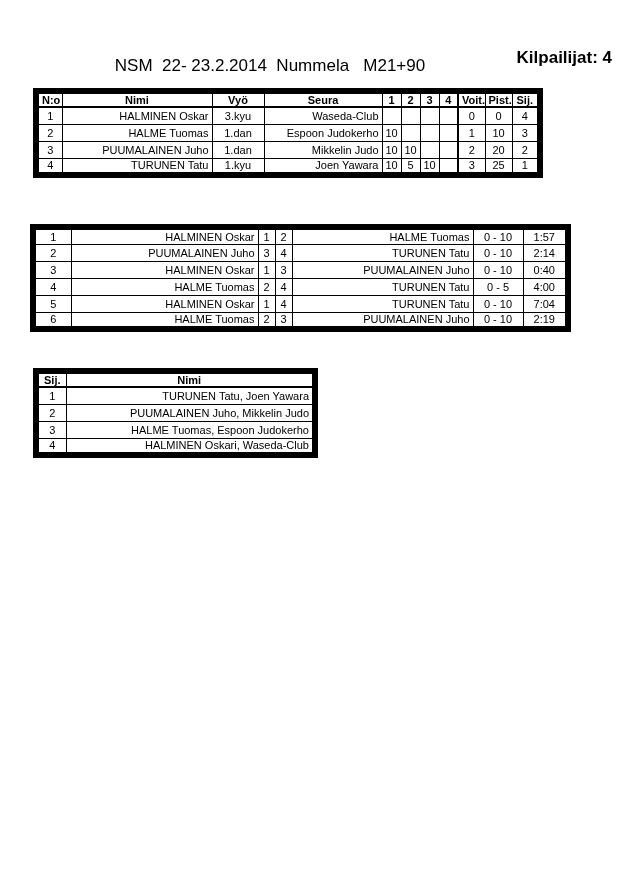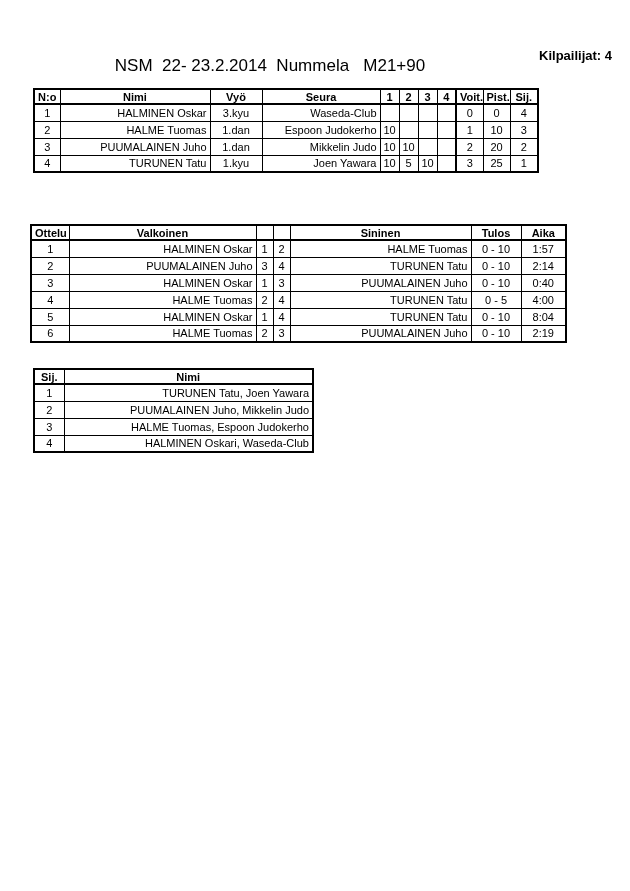--- a/index.html
+++ b/index.html
@@ -11,35 +11,35 @@
     color: #000;
   }
   .page { position: relative; width: 630px; height: 891px; overflow: hidden; background: #fff; }
 
   .title {
     position: absolute; top: 20px; left: 0; width: 540px;
     text-align: center; font-size: 17px; font-weight: normal; white-space: pre; margin-top: 36px;
   }
   .count {
     position: absolute; top: 48px; right: 18px;
-    font-size: 13px; font-weight: bold;
+    font-size: 17px; font-weight: bold;
   }
   .sec-heading {
     position: absolute; font-size: 13px; font-weight: bold; text-align: center; margin-top: 36px;
   }
   #h1 { top: 70px;  left: 33px; width: 428px; }
   #h2 { top: 188px; left: 30px; width: 535px; }
   #h3 { top: 350px; left: 33px; width: 279px; }
 
   table {
     position: absolute;
     border-collapse: collapse;
     table-layout: fixed;
     background: #fff;
-    border: 2px solid #000000;
+    border: 6px solid #000000;
   }
   #t1 { top: 88px;  left: 33px; width: 504px; }
   #t2 { top: 224px; left: 30px; width: 535px; }
   #t3 { top: 368px; left: 33px; width: 279px; }
 
   td, th {
     border: 1px solid #000;
     padding: 0 3px;
     height: 17px;
     overflow: hidden;
@@ -153,29 +153,20 @@
     <colgroup>
       <col style="width:38px">
         <col style="width:187px">
         <col style="width:17px">
         <col style="width:17px">
       <col style="width:181px">
         <col style="width:50px">
         <col style="width:45px">
     </colgroup>
     <tbody>
-        <tr>
-      <th>Ottelu</th>
-      <th>Valkoinen</th>
-      <th></th>
-      <th></th>
-      <th>Sininen</th>
-      <th>Tulos</th>
-      <th>Aika</th>
-    </tr>
     <tr>
       <td class="ac">1</td>
       <td class="al">HALMINEN Oskar</td>
       <td class="ac">1</td>
       <td class="ac">2</td>
       <td class="al">HALME Tuomas</td>
       <td class="ac">0 - 10</td>
       <td class="ac">1:57</td>
     </tr>
     <tr>
@@ -205,21 +196,21 @@
       <td class="ac">0 - 5</td>
       <td class="ac">4:00</td>
     </tr>
     <tr>
       <td class="ac">5</td>
       <td class="al">HALMINEN Oskar</td>
       <td class="ac">1</td>
       <td class="ac">4</td>
       <td class="al">TURUNEN Tatu</td>
       <td class="ac">0 - 10</td>
-      <td class="ac">8:04</td>
+      <td class="ac">7:04</td>
     </tr>
     <tr>
       <td class="ac">6</td>
       <td class="al">HALME Tuomas</td>
       <td class="ac">2</td>
       <td class="ac">3</td>
       <td class="al">PUUMALAINEN Juho</td>
       <td class="ac">0 - 10</td>
       <td class="ac">2:19</td>
     </tr>

